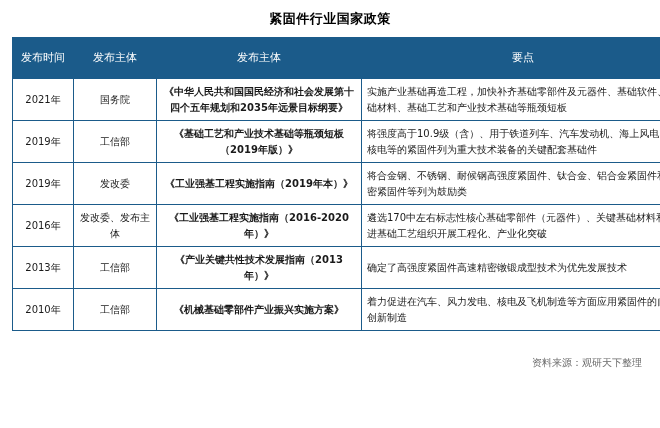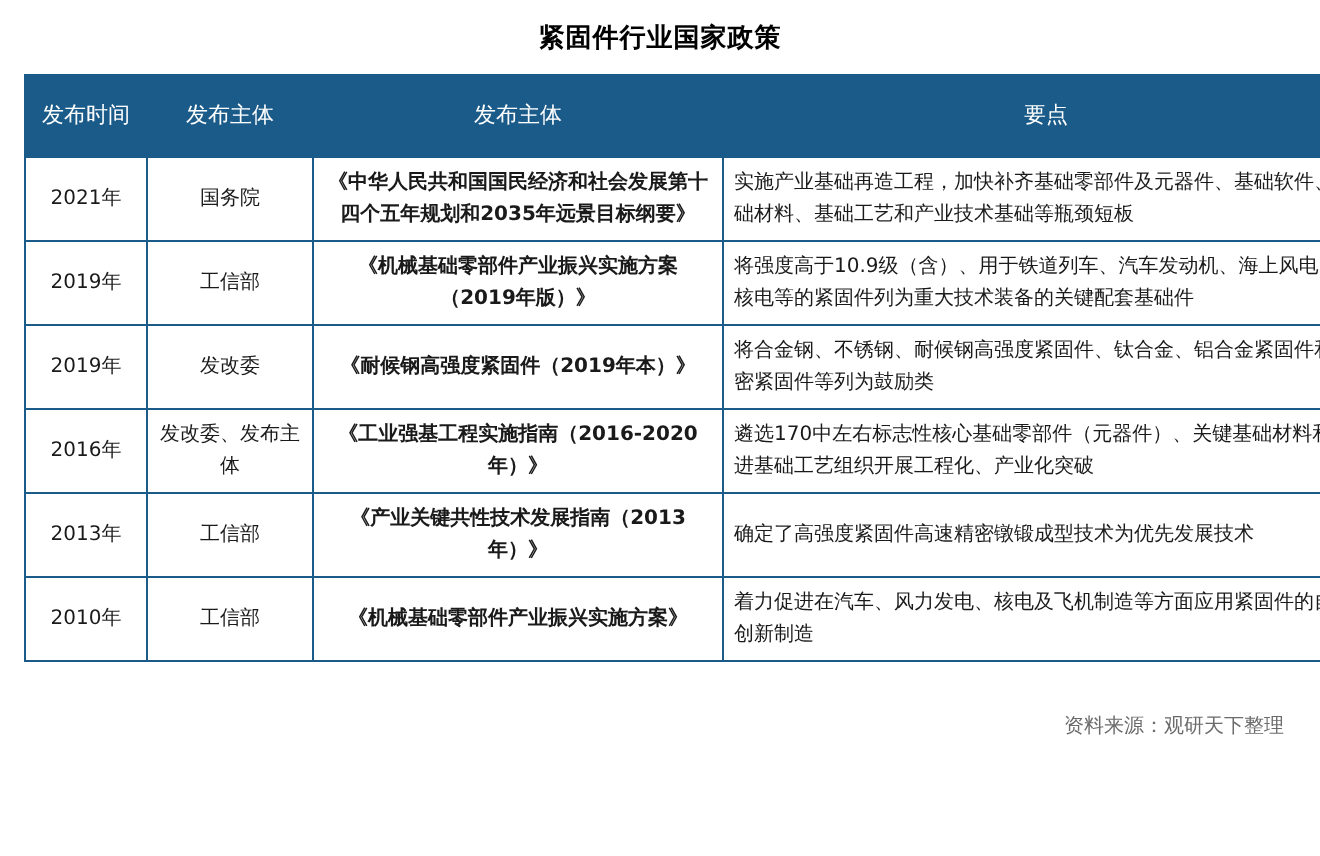--- a/index.html
+++ b/index.html
@@ -90,27 +90,27 @@
     <tbody>
       <tr>
         <td class="col-date">2021年</td>
         <td class="col-issuer">国务院</td>
         <td class="col-name">《中华人民共和国国民经济和社会发展第十四个五年规划和2035年远景目标纲要》</td>
         <td class="col-points">实施产业基础再造工程，加快补齐基础零部件及元器件、基础软件、基础材料、基础工艺和产业技术基础等瓶颈短板</td>
       </tr>
       <tr>
         <td class="col-date">2019年</td>
         <td class="col-issuer">工信部</td>
-        <td class="col-name">《机械基础零部件产业振兴实施方案（2019年版）》</td>
+        <td class="col-name">《基础工艺和产业技术基础等瓶颈短板（2019年版）》</td>
         <td class="col-points">将强度高于10.9级（含）、用于铁道列车、汽车发动机、海上风电、核电等的紧固件列为重大技术装备的关键配套基础件</td>
       </tr>
       <tr>
         <td class="col-date">2019年</td>
         <td class="col-issuer">发改委</td>
-        <td class="col-name">《耐候钢高强度紧固件（2019年本）》</td>
+        <td class="col-name">《工业强基工程实施指南（2019年本）》</td>
         <td class="col-points">将合金钢、不锈钢、耐候钢高强度紧固件、钛合金、铝合金紧固件和精密紧固件等列为鼓励类</td>
       </tr>
       <tr>
         <td class="col-date">2016年</td>
         <td class="col-issuer">发改委、发布主体</td>
         <td class="col-name">《工业强基工程实施指南（2016-2020年）》</td>
         <td class="col-points">遴选170中左右标志性核心基础零部件（元器件）、关键基础材料和先进基础工艺组织开展工程化、产业化突破</td>
       </tr>
       <tr>
         <td class="col-date">2013年</td>

